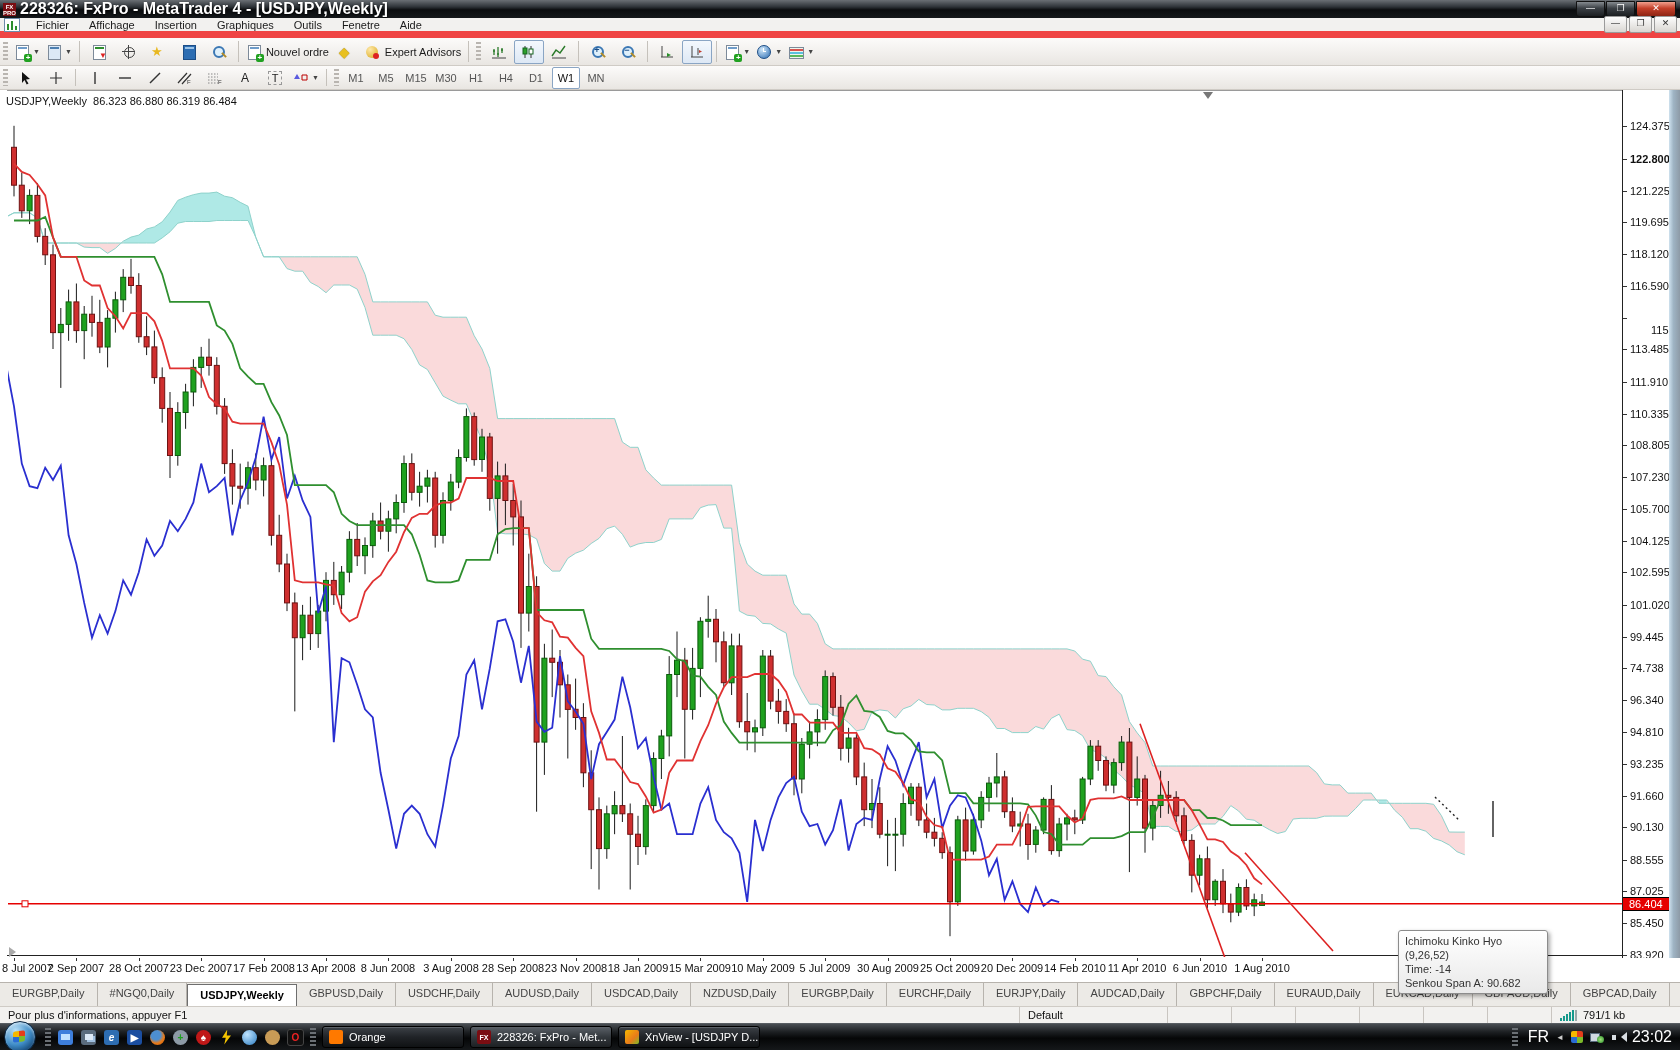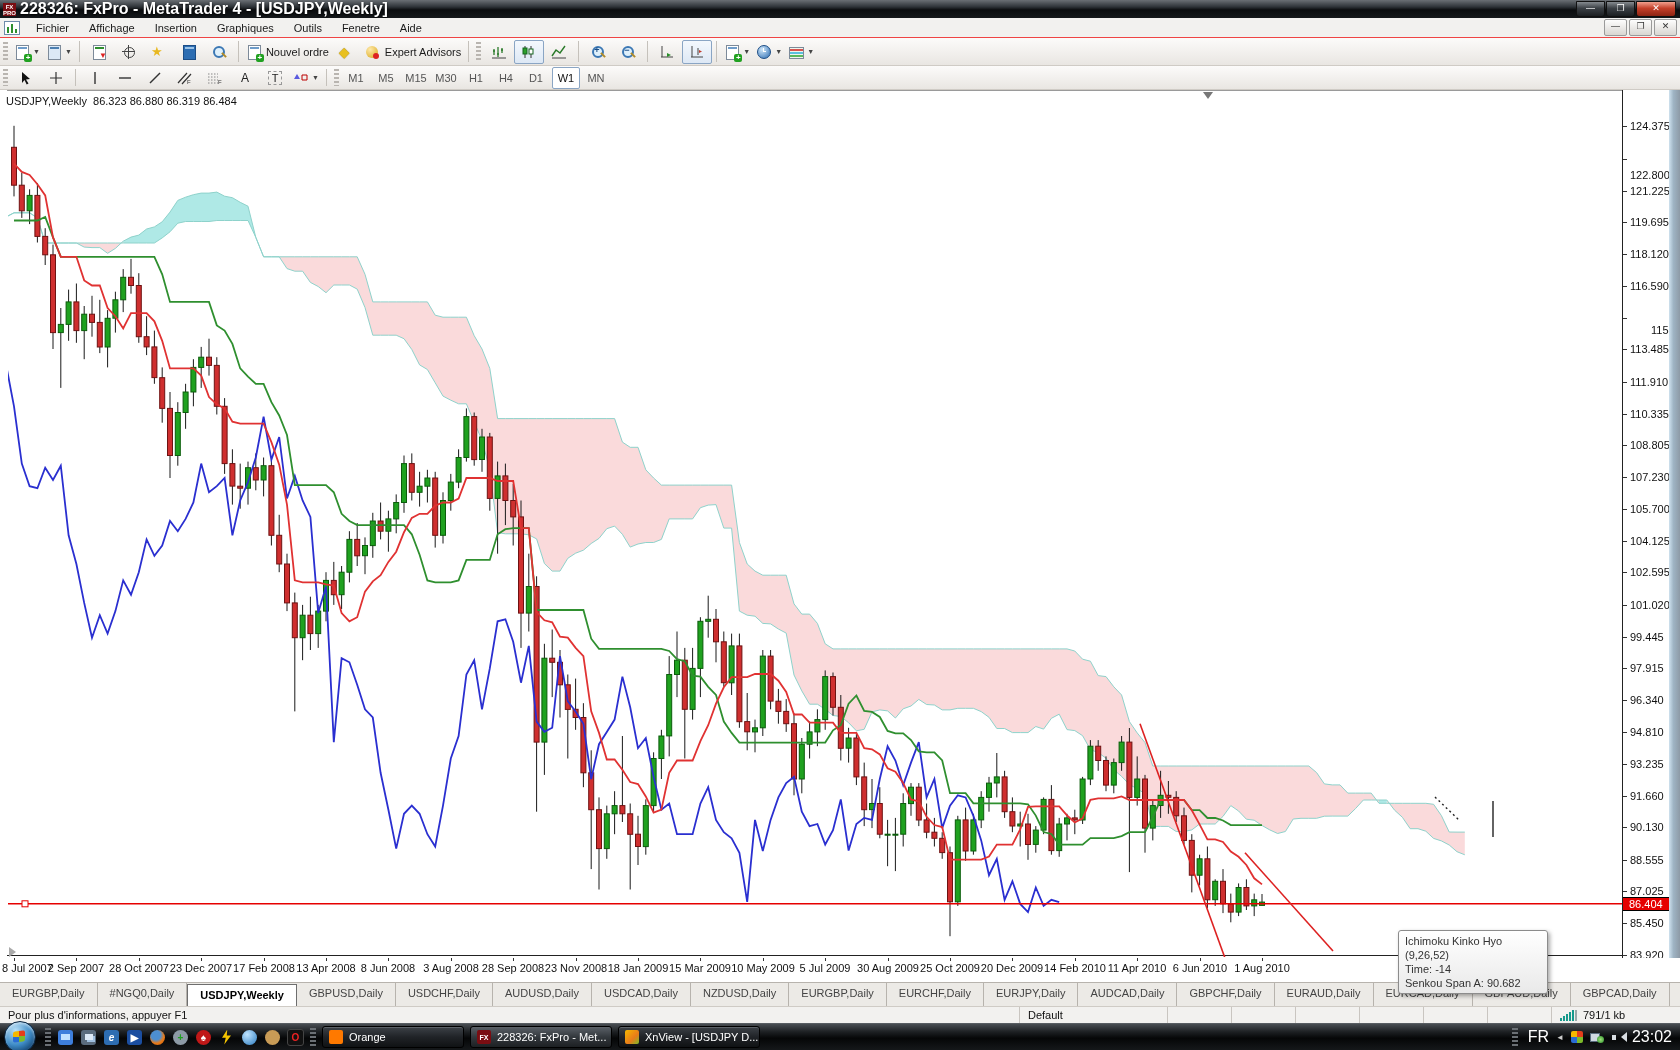--- a/index.html
+++ b/index.html
@@ -14,21 +14,21 @@
     font-size:6px;font-weight:bold;line-height:6px;text-align:center;padding-top:1px;box-sizing:border-box;}
   .title-text{font-size:16px;font-weight:bold;text-shadow:0 1px 2px #000;flex:1;white-space:nowrap;}
   .win-controls{display:flex;margin-right:4px;}
   .wbtn{width:27px;height:14px;margin-left:1px;border:1px solid #111;border-radius:0 0 3px 3px;
     color:#fff;font-size:9px;line-height:12px;text-align:center;
     background:linear-gradient(180deg,#868b90,#3a3f44 45%,#1c1f22);}
   .wbtn.close{background:linear-gradient(180deg,#f2a08e,#c4402a 45%,#8d2413);width:38px;}
 
   
   .menubar{position:absolute;left:0;top:18px;width:100%;height:20px;background:#f2f1ef;
-    border-bottom:1px solid #ef4444;display:flex;align-items:center;box-sizing:border-box;}
+    border-bottom:7px solid #ef4444;display:flex;align-items:center;box-sizing:border-box;}
   .mdi-icon{width:14px;height:12px;margin:0 6px 0 4px;background:#fff;border:1px solid #6f8cab;position:relative;}
   .mdi-icon i{position:absolute;bottom:1px;width:2px;background:#2e8f2e;}
   .menu-item{padding:2px 10px;color:#1a1a1a;cursor:default;}
   .mdi-controls{margin-left:auto;display:flex;margin-right:3px;}
   .mbtn{width:21px;height:15px;margin-left:2px;border:1px solid #9a9a9a;border-radius:2px;
     background:linear-gradient(180deg,#fdfdfd,#d9d6d2);text-align:center;font-size:9px;line-height:13px;color:#333;}
 
   
   .toolbar{position:absolute;left:0;width:100%;background:linear-gradient(180deg,#fcfbfa,#e9e6e2);
     border-bottom:1px solid #cfcbc5;display:flex;align-items:center;box-sizing:border-box;}
@@ -717,21 +717,21 @@
         <line x1="1485" y1="710" x2="1485" y2="746" stroke="#222" stroke-width="1.4"></line>
         <line x1="1427" y1="706" x2="1452" y2="730" stroke="#222" stroke-width="1.4" stroke-dasharray="2 3"></line>
         <path d="M1195 1h10l-5 7z" fill="#777"></path>
         <path d="M1 856l7 5-7 5z" fill="#aaa"></path>
       </svg>
     <div class="ohlc"><span>USDJPY,Weekly</span>  <span>86.323 86.880 86.319 86.484</span></div>
     <div class="price-axis" id="priceAxis">
         <div class="ptick" style="top: 36px;"></div>
         <div class="plabel" style="top: 30px;">124.375</div>
         <div class="ptick" style="top: 69px;"></div>
-        <div class="plabel" style="top: 79px;">122.800</div>
+        <div class="plabel" style="top: 63px; font-weight: bold;">122.800</div>
         <div class="ptick" style="top: 101px;"></div>
         <div class="plabel" style="top: 95px;">121.225</div>
         <div class="ptick" style="top: 132px;"></div>
         <div class="plabel" style="top: 126px;">119.695</div>
         <div class="ptick" style="top: 164px;"></div>
         <div class="plabel" style="top: 158px;">118.120</div>
         <div class="ptick" style="top: 196px;"></div>
         <div class="plabel" style="top: 190px;">116.590</div>
         <div class="ptick" style="top: 228px;"></div>
         <div class="plabel" style="top: 234px; margin-left: 21px;">115.015</div>
@@ -749,21 +749,21 @@
         <div class="plabel" style="top: 413px;">105.700</div>
         <div class="ptick" style="top: 451px;"></div>
         <div class="plabel" style="top: 445px;">104.125</div>
         <div class="ptick" style="top: 482px;"></div>
         <div class="plabel" style="top: 476px;">102.595</div>
         <div class="ptick" style="top: 515px;"></div>
         <div class="plabel" style="top: 509px;">101.020</div>
         <div class="ptick" style="top: 547px;"></div>
         <div class="plabel" style="top: 541px;">99.445</div>
         <div class="ptick" style="top: 578px;"></div>
-        <div class="plabel" style="top: 572px;">97.915</div>
+        <div class="plabel" style="top: 572px;">74.738</div>
         <div class="ptick" style="top: 610px;"></div>
         <div class="plabel" style="top: 604px;">96.340</div>
         <div class="ptick" style="top: 642px;"></div>
         <div class="plabel" style="top: 636px;">94.810</div>
         <div class="ptick" style="top: 674px;"></div>
         <div class="plabel" style="top: 668px;">93.235</div>
         <div class="ptick" style="top: 706px;"></div>
         <div class="plabel" style="top: 700px; text-align: center;">91.660</div>
         <div class="ptick" style="top: 737px;"></div>
         <div class="plabel" style="top: 731px;">90.130</div>

